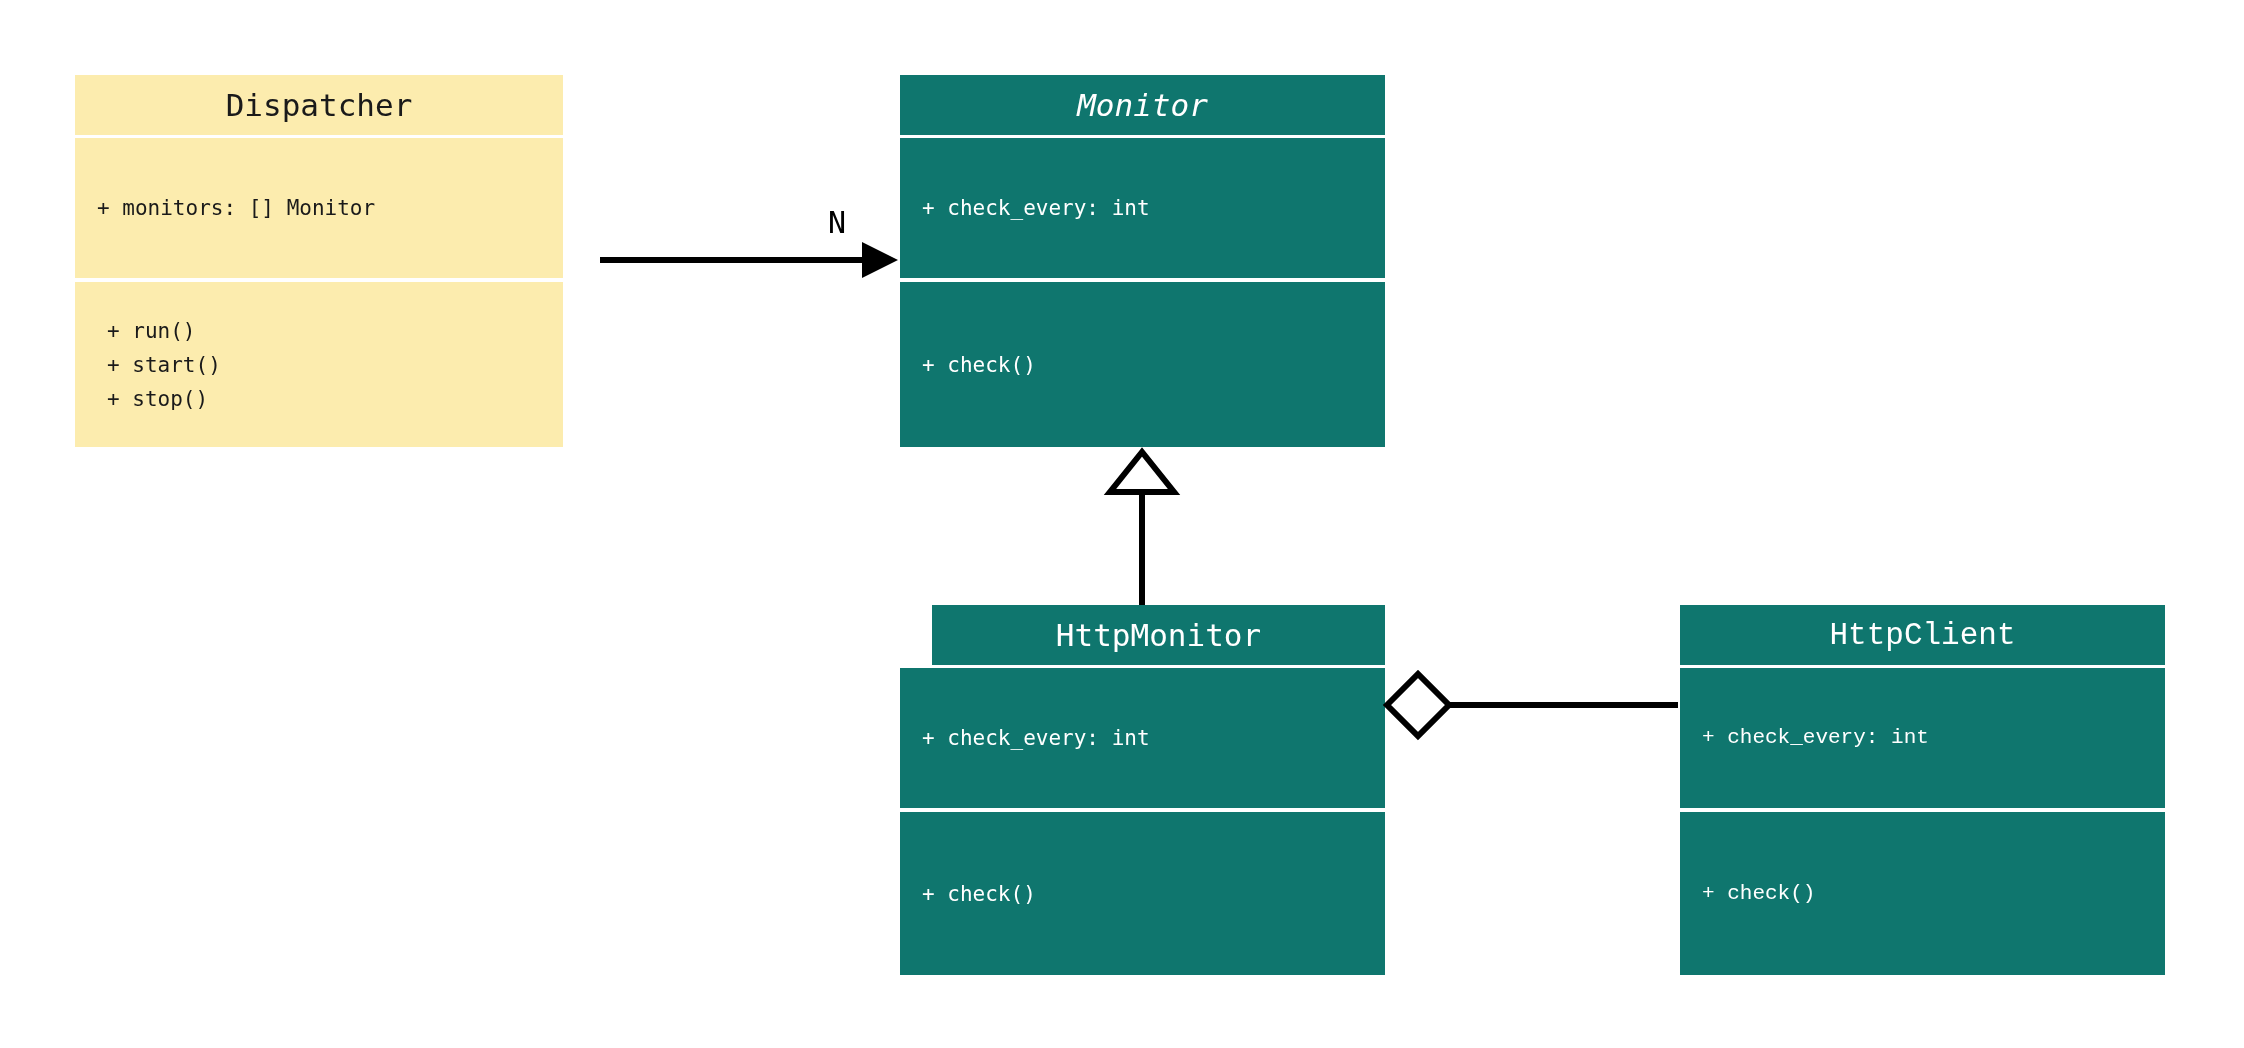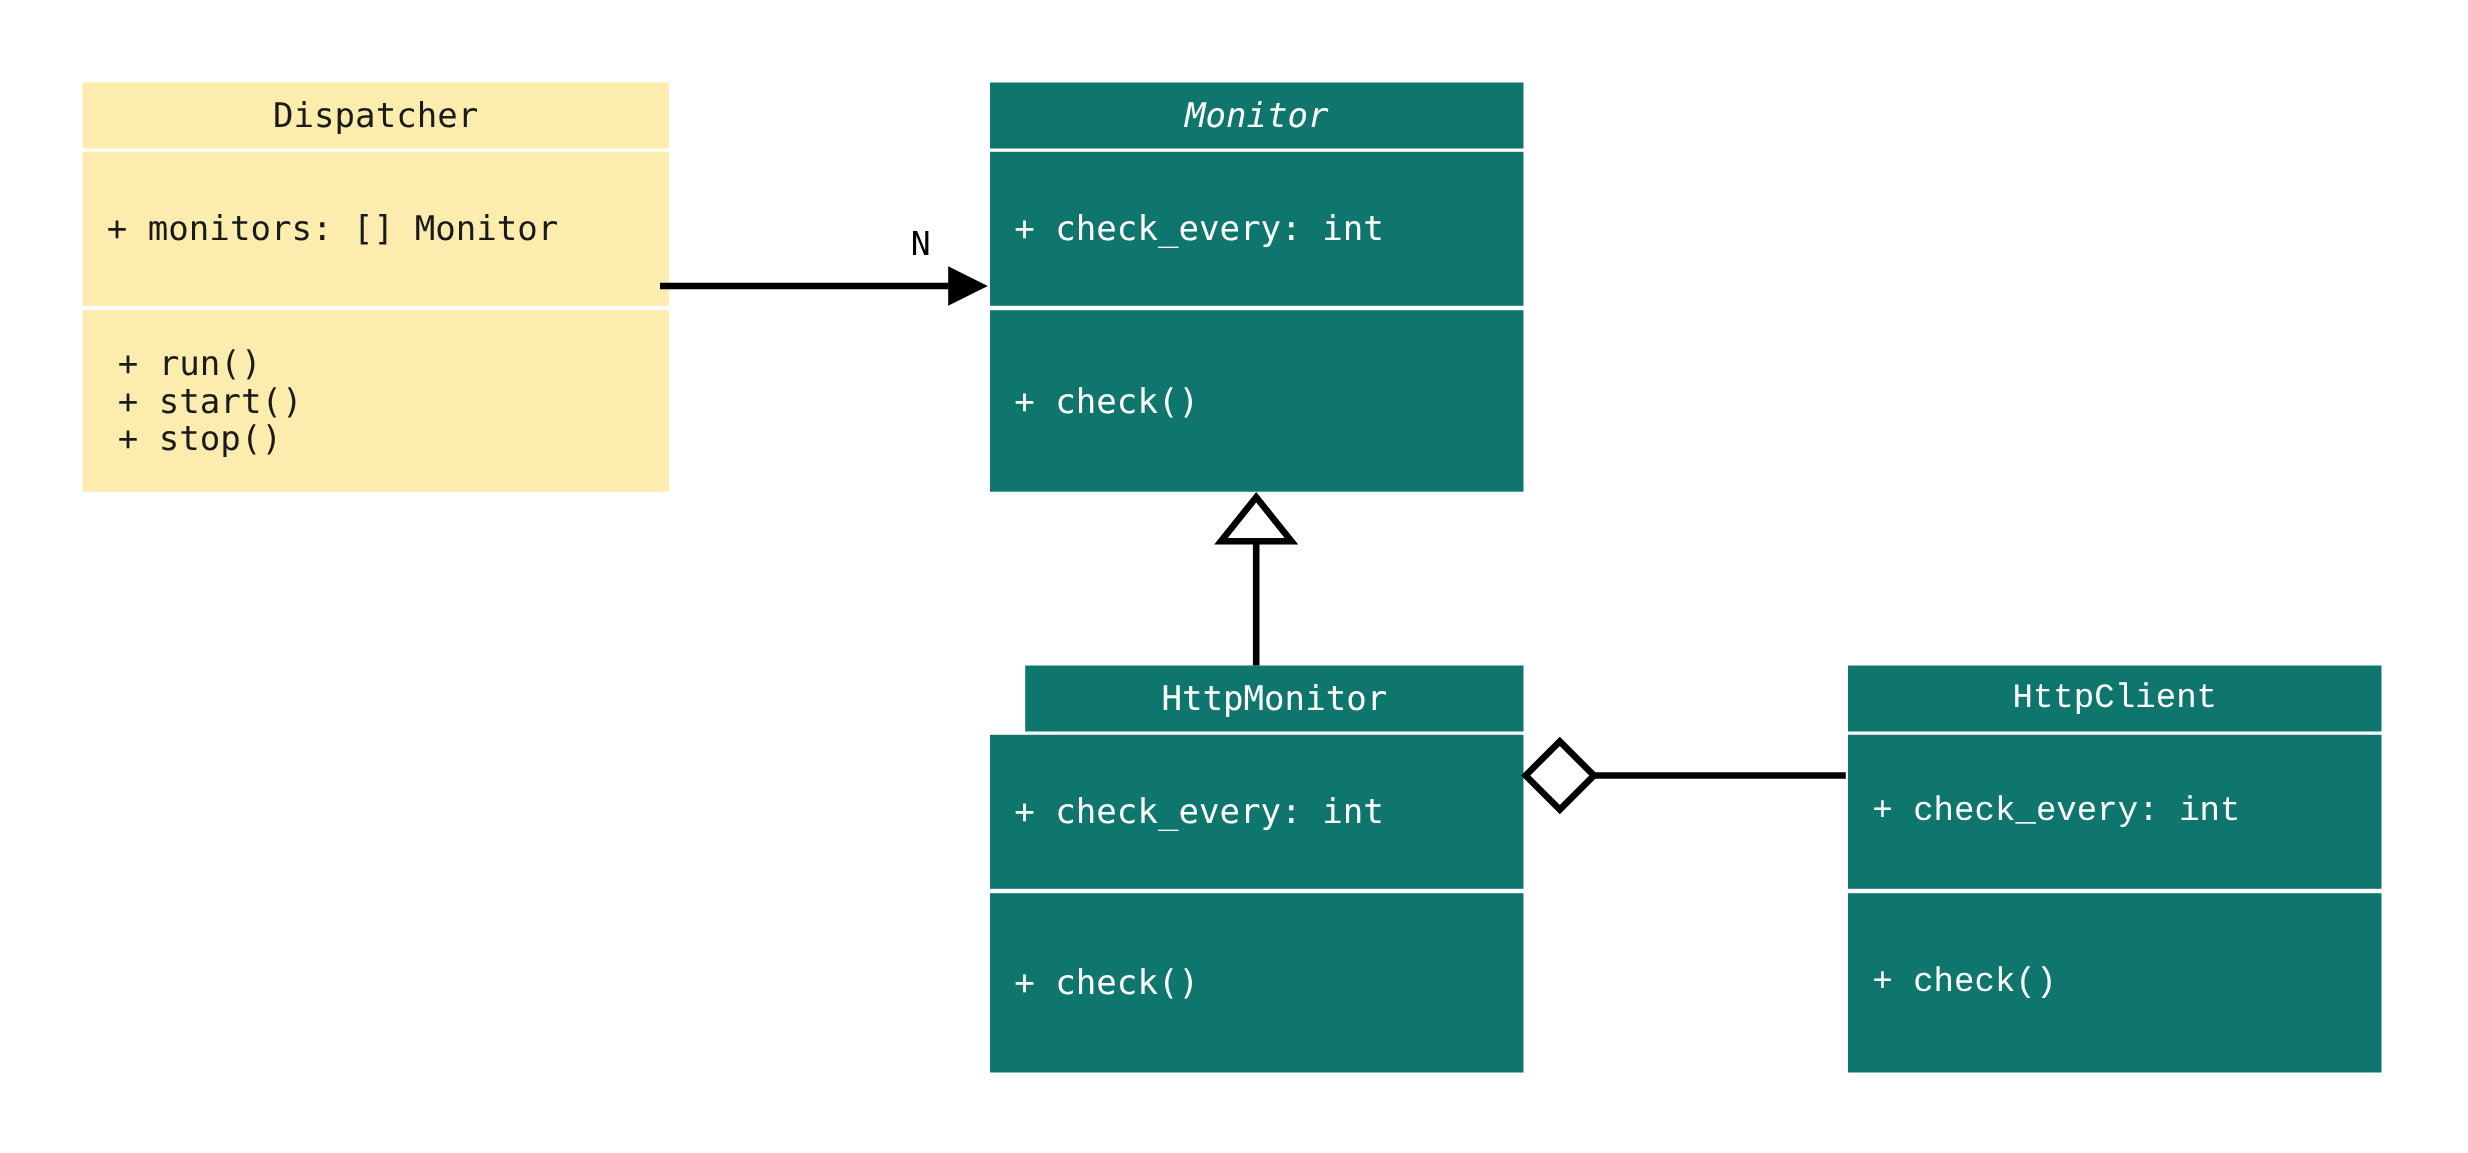--- a/index.html
+++ b/index.html
@@ -40,21 +40,21 @@
     white-space: nowrap;
   }
   .uml-title.abstract {
     font-style: italic;
   }
   .uml-members {
     display: flex;
     flex-direction: column;
     justify-content: center;
     padding-left: 22px;
-    font-size: 31px;
+    font-size: 21px;
     line-height: 34px;
   }
   .uml-member {
     white-space: pre;
   }
 
   
   .theme-yellow .uml-band { background: #fcecae; }
   .theme-yellow .uml-title,
   .theme-yellow .uml-member { color: #1a1a1a; }
@@ -81,21 +81,21 @@
     font-size: 30px;
     color: #000000;
     white-space: nowrap;
   }
 </style>
 </head>
 <body>
 
 <div id="canvas">
 
-  <div class="uml-class theme-yellow" style="left:75px; top:75px; width:533px; height:372px;">
+  <div class="uml-class theme-yellow" style="left:75px; top:75px; width:488px; height:372px;">
     <div class="uml-band uml-title" style="top:0px; height:60px;">
       <span>Dispatcher</span>
     </div>
     <div class="uml-band uml-members" style="top:63px; height:140px;">
       <div class="uml-member">+ monitors: [] Monitor</div>
     </div>
     <div class="uml-band uml-members" style="top:207px; height:165px;padding-left:32px;">
       <div class="uml-member">+ run()</div>
       <div class="uml-member">+ start()</div>
       <div class="uml-member">+ stop()</div>

